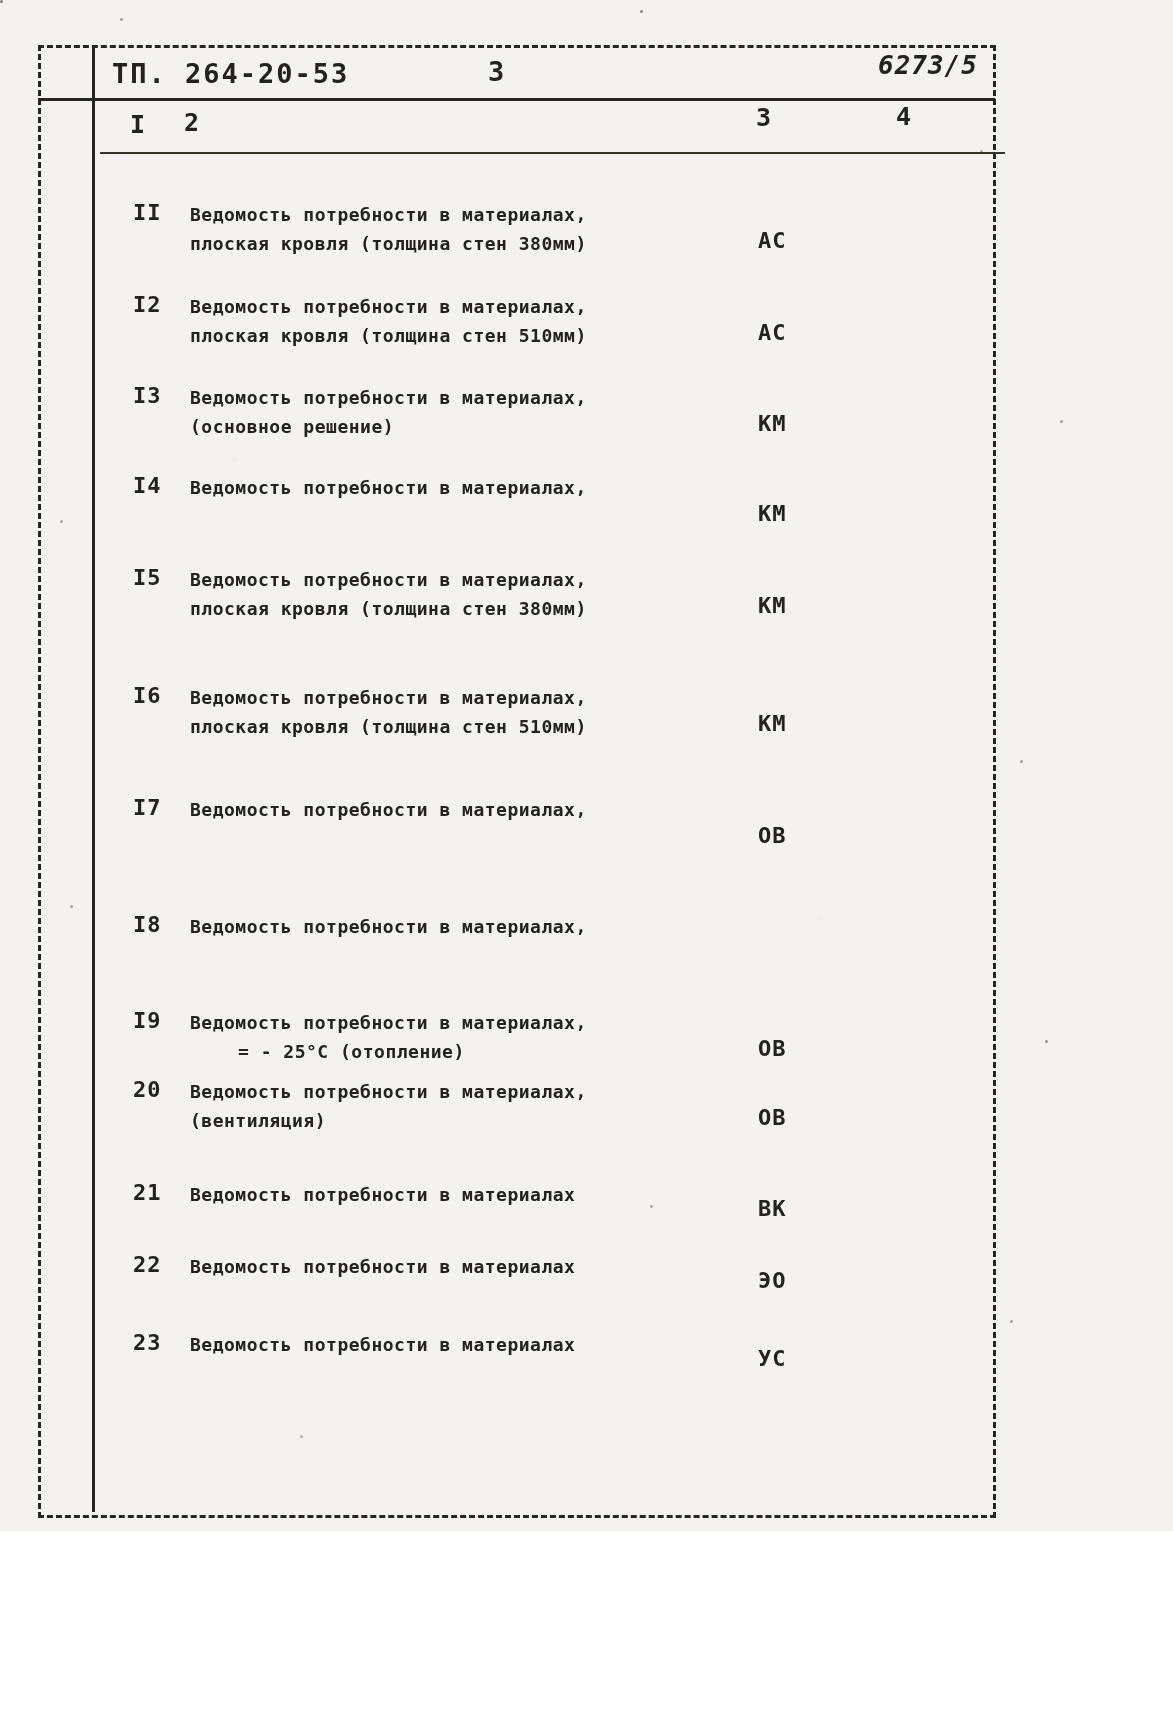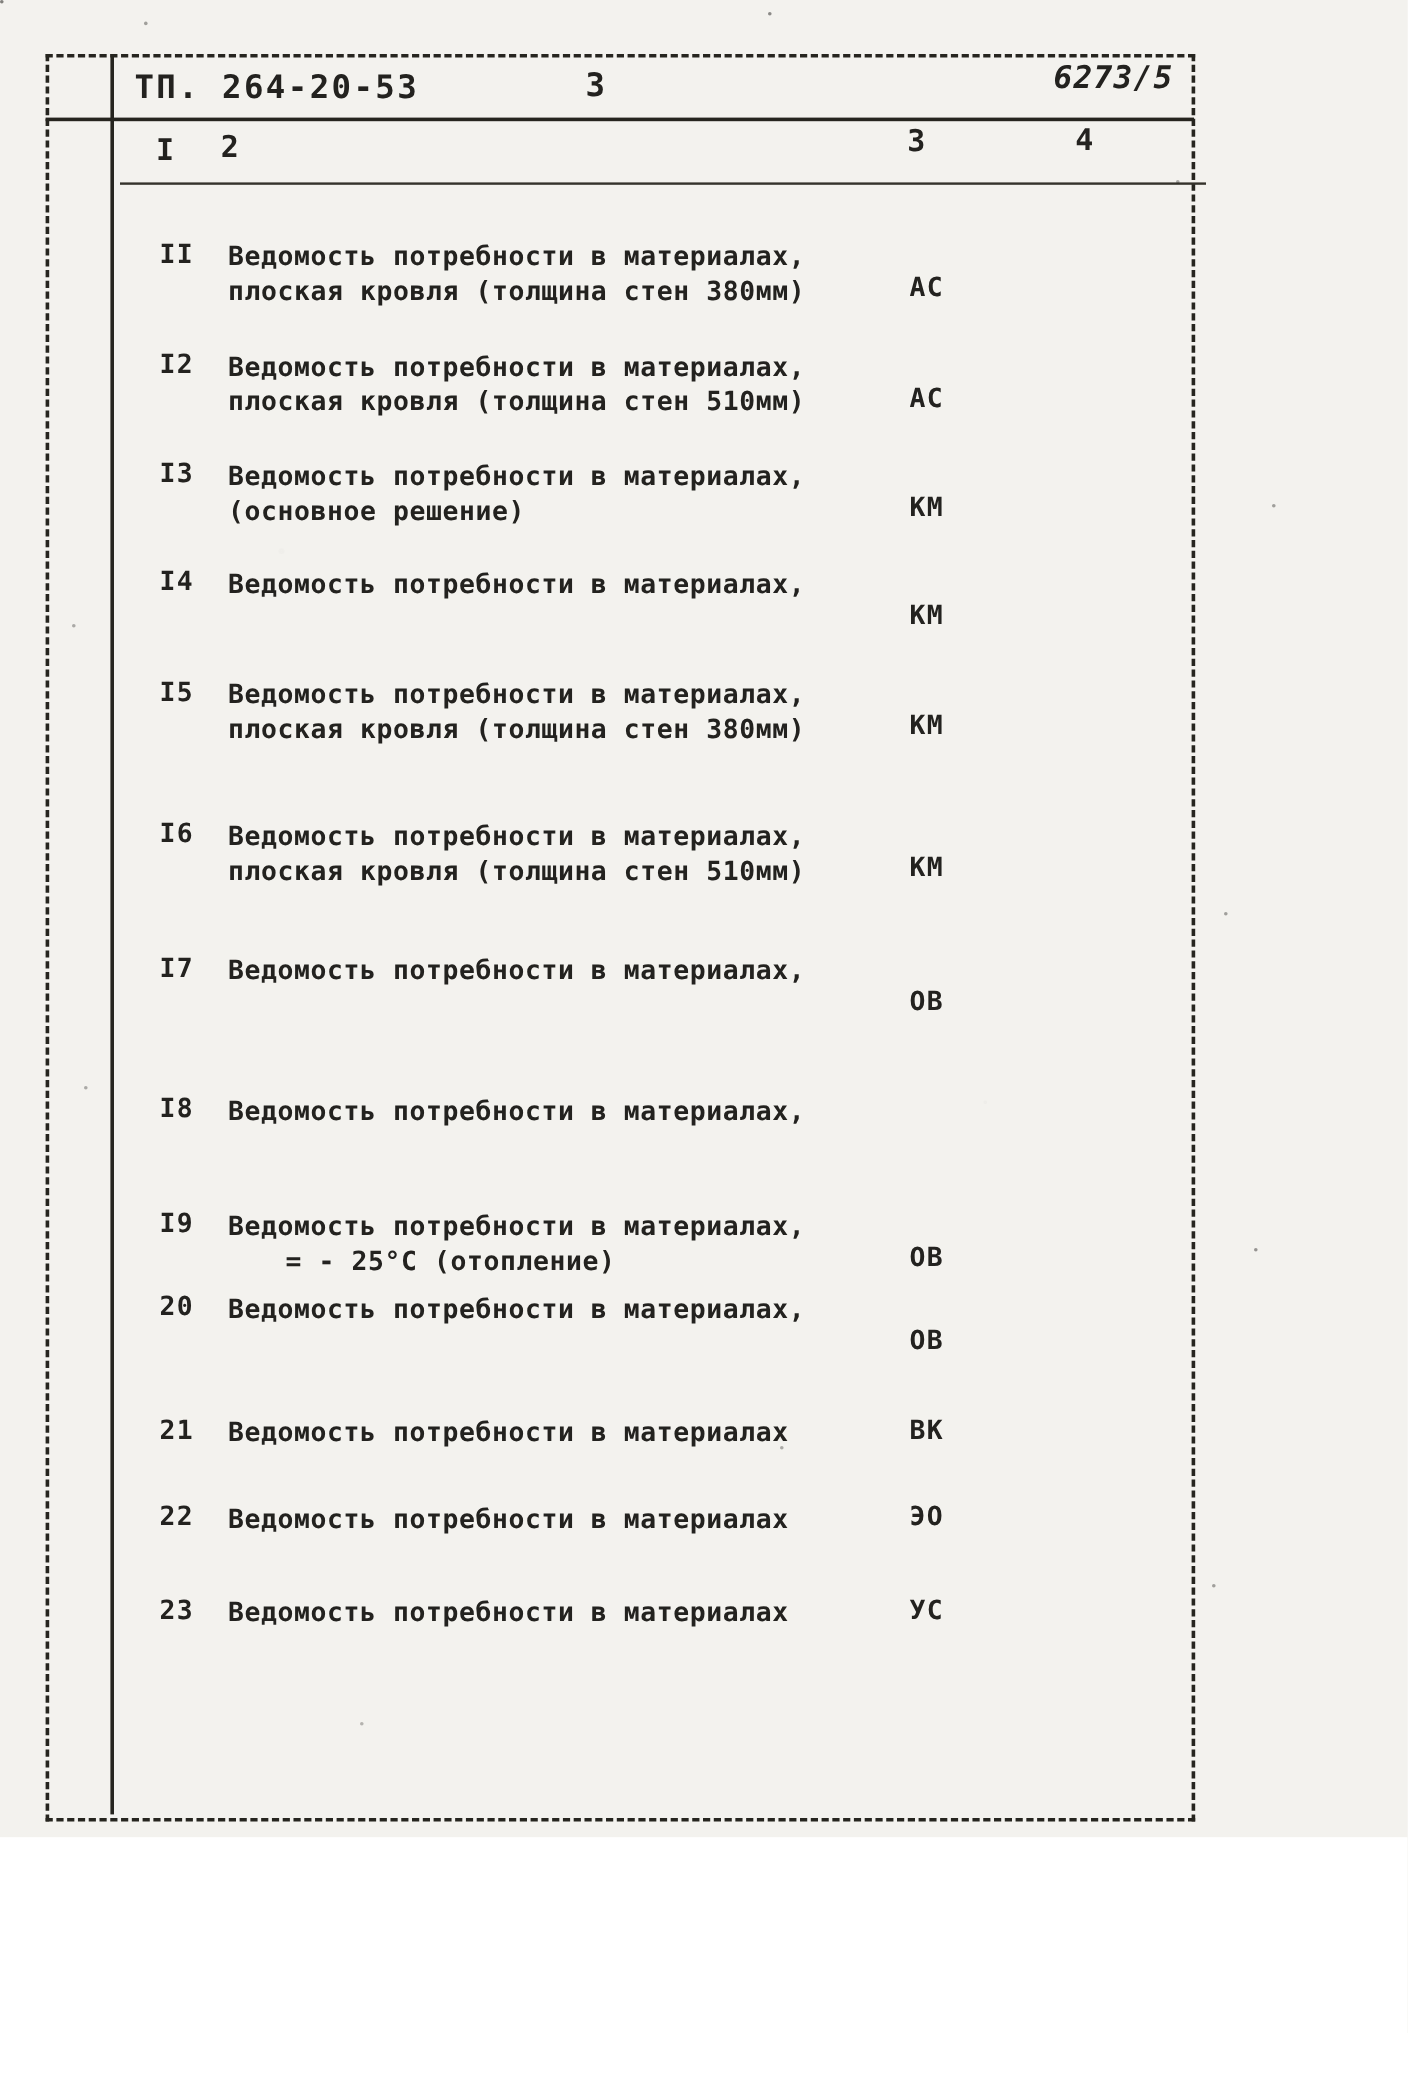--- a/index.html
+++ b/index.html
@@ -55,30 +55,30 @@
   .col3{left:756px;top:103px;}
   .col4{left:896px;top:102px;}
   
   .row{position:absolute;left:0;top:0;width:1000px;}
   .row .num{
     position:absolute;left:133px;top:0;
     font-size:22px;font-weight:700;letter-spacing:1px;
   }
   .row .desc{
     position:absolute;left:190px;top:0;width:545px;
-    font-size:22px;font-weight:700;line-height:29px;letter-spacing:0.5px;
+    font-size:18px;font-weight:700;line-height:29px;letter-spacing:0.5px;
   }
   .row .desc .l1,.row .desc .l2{display:block;}
   .row .desc .l2{}
   .row.deep .desc .l2{margin-left:48px;}
   .row .code{
     position:absolute;left:758px;top:28px;
     font-size:22px;font-weight:700;letter-spacing:1px;
   }
-  .row.single .code{top:0;text-align:right;}
+  .row.single .code{top:16px;text-align:right;}
   
   .specks{
     position:absolute;left:0;top:0;width:3px;height:3px;border-radius:50%;
     background:rgba(35,34,31,0.55);
     box-shadow:
       120px 18px 0 rgba(35,34,31,.4),
       640px 10px 0 rgba(35,34,31,.5),
       980px 150px 0 rgba(35,34,31,.35),
       1060px 420px 0 rgba(35,34,31,.4),
       60px 520px 0 rgba(35,34,31,.35),
@@ -189,20 +189,21 @@
       <span class="l1">Ведомость потребности в материалах,</span>
       <span class="l2">= - 25°С (отопление)</span>
     </div>
     <span class="code">ОВ</span>
   </div>
 
   <div class="row" style="top:1077px">
     <span class="num">20</span>
     <div class="desc">
       <span class="l1">Ведомость потребности в материалах,</span>
+      <span class="l2">(вентиляция)</span>
     </div>
     <span class="code">ОВ</span>
   </div>
 
   <div class="row single" style="top:1180px">
     <span class="num">21</span>
     <div class="desc">
       <span class="l1">Ведомость потребности в материалах</span>
     </div>
     <span class="code">ВК</span>

